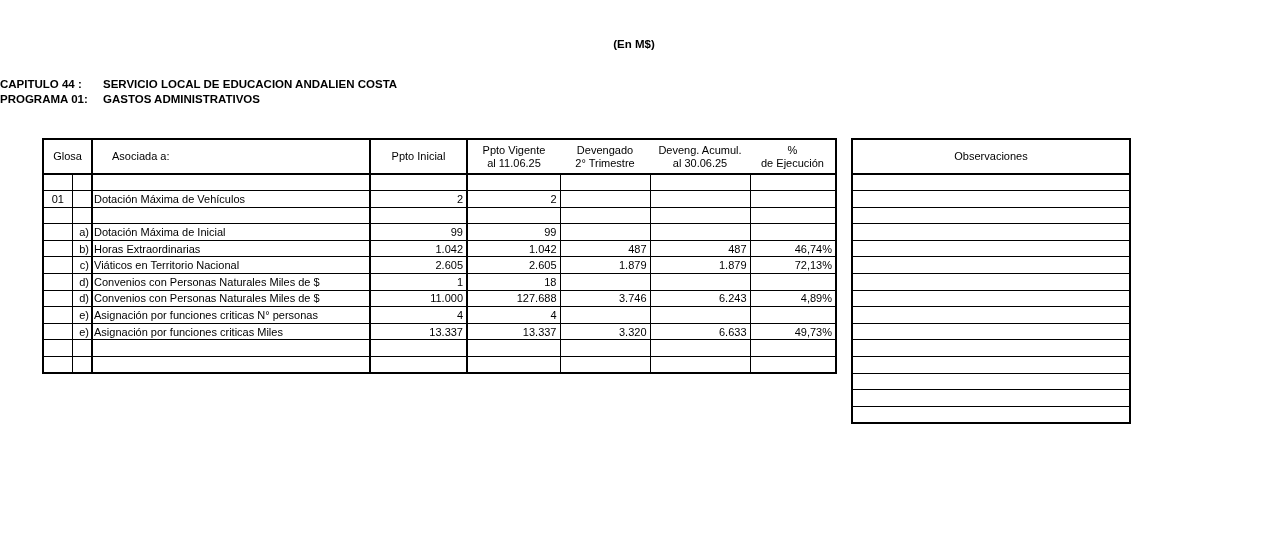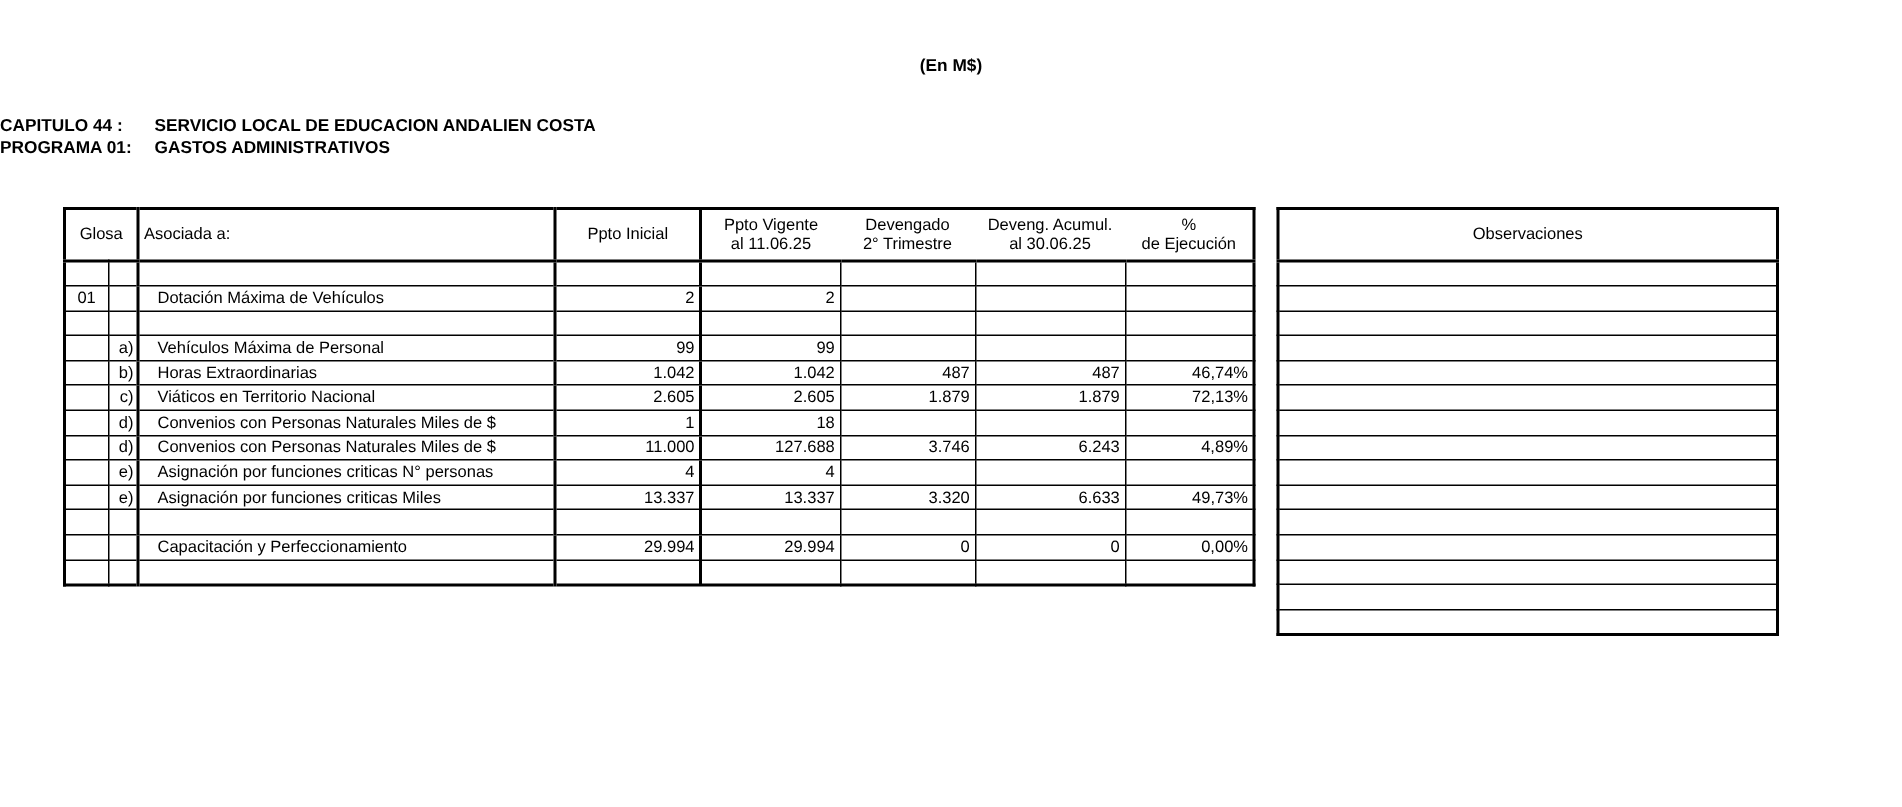--- a/index.html
+++ b/index.html
@@ -11,34 +11,34 @@
   .title-block { margin-top: 37px; text-align: center; font-weight: bold; font-size: 11.5px; line-height: 15px; }
 
   .meta-block { margin-top: 25px; font-weight: bold; font-size: 11.5px; line-height: 15px; }
   .meta-line { display: flex; }
   .meta-label { width: 103px; }
 
   .tables-row { margin-top: 31px; margin-left: 42px; display: flex; gap: 14px; align-items: flex-start; }
 
   table { border-collapse: collapse; table-layout: fixed; background: #fff; }
   .main-table { width: 793px; border: 2px solid #000; }
-  .obs-table  { width: 335px; border: 2px solid #000; }
+  .obs-table  { width: 280px; border: 2px solid #000; }
 
   th, td { font-size: 11px; font-weight: normal; vertical-align: middle; overflow: hidden; white-space: nowrap; }
 
   thead th { height: 35px; border-bottom: 2px solid #000; text-align: center; white-space: pre-line; line-height: 13px; }
-  th.h-asoc { text-align: left; padding-left: 3px; }
+  th.h-asoc { text-align: left; padding-left: 19px; }
 
   tbody td { height: 16.6px; border: 1px solid #000; line-height: 12px; }
 
   
   .bl2 { border-left: 2px solid #000 !important; }
   td.c-gnum  { text-align: center; }
   td.c-gletra{ text-align: right; padding-right: 2px; }
-  td.c-asoc  { text-align: left;  padding-left: 12px; }
+  td.c-asoc  { text-align: left;  padding-left: 1px; }
   td.c-num   { text-align: right; padding-right: 3px; }
 
   .obs-table thead th { border-bottom: 2px solid #000; }
   .obs-table tbody td { border-left: none; border-right: none; }
 </style>
 </head>
 <body>
 
 <div class="page">
 
@@ -112,21 +112,21 @@
             <td class="c-asoc bl2"></td>
             <td class="c-num bl2"></td>
             <td class="c-num bl2"></td>
             <td class="c-num"></td>
             <td class="c-num"></td>
             <td class="c-num"></td>
           </tr>
           <tr>
             <td class="c-gnum"></td>
             <td class="c-gletra">a)</td>
-            <td class="c-asoc bl2">Vehículos Máxima de Personal</td>
+            <td class="c-asoc bl2">Dotación Máxima de Inicial</td>
             <td class="c-num bl2">99</td>
             <td class="c-num bl2">99</td>
             <td class="c-num"></td>
             <td class="c-num"></td>
             <td class="c-num"></td>
           </tr>
           <tr>
             <td class="c-gnum"></td>
             <td class="c-gletra">b)</td>
             <td class="c-asoc bl2">Horas Extraordinarias</td>
@@ -192,30 +192,20 @@
             <td class="c-asoc bl2"></td>
             <td class="c-num bl2"></td>
             <td class="c-num bl2"></td>
             <td class="c-num"></td>
             <td class="c-num"></td>
             <td class="c-num"></td>
           </tr>
           <tr>
             <td class="c-gnum"></td>
             <td class="c-gletra"></td>
-            <td class="c-asoc bl2">Capacitación y Perfeccionamiento</td>
-            <td class="c-num bl2">29.994</td>
-            <td class="c-num bl2">29.994</td>
-            <td class="c-num">0</td>
-            <td class="c-num">0</td>
-            <td class="c-num">0,00%</td>
-          </tr>
-          <tr>
-            <td class="c-gnum"></td>
-            <td class="c-gletra"></td>
             <td class="c-asoc bl2"></td>
             <td class="c-num bl2"></td>
             <td class="c-num bl2"></td>
             <td class="c-num"></td>
             <td class="c-num"></td>
             <td class="c-num"></td>
           </tr>
         </tbody>
     </table>
 

